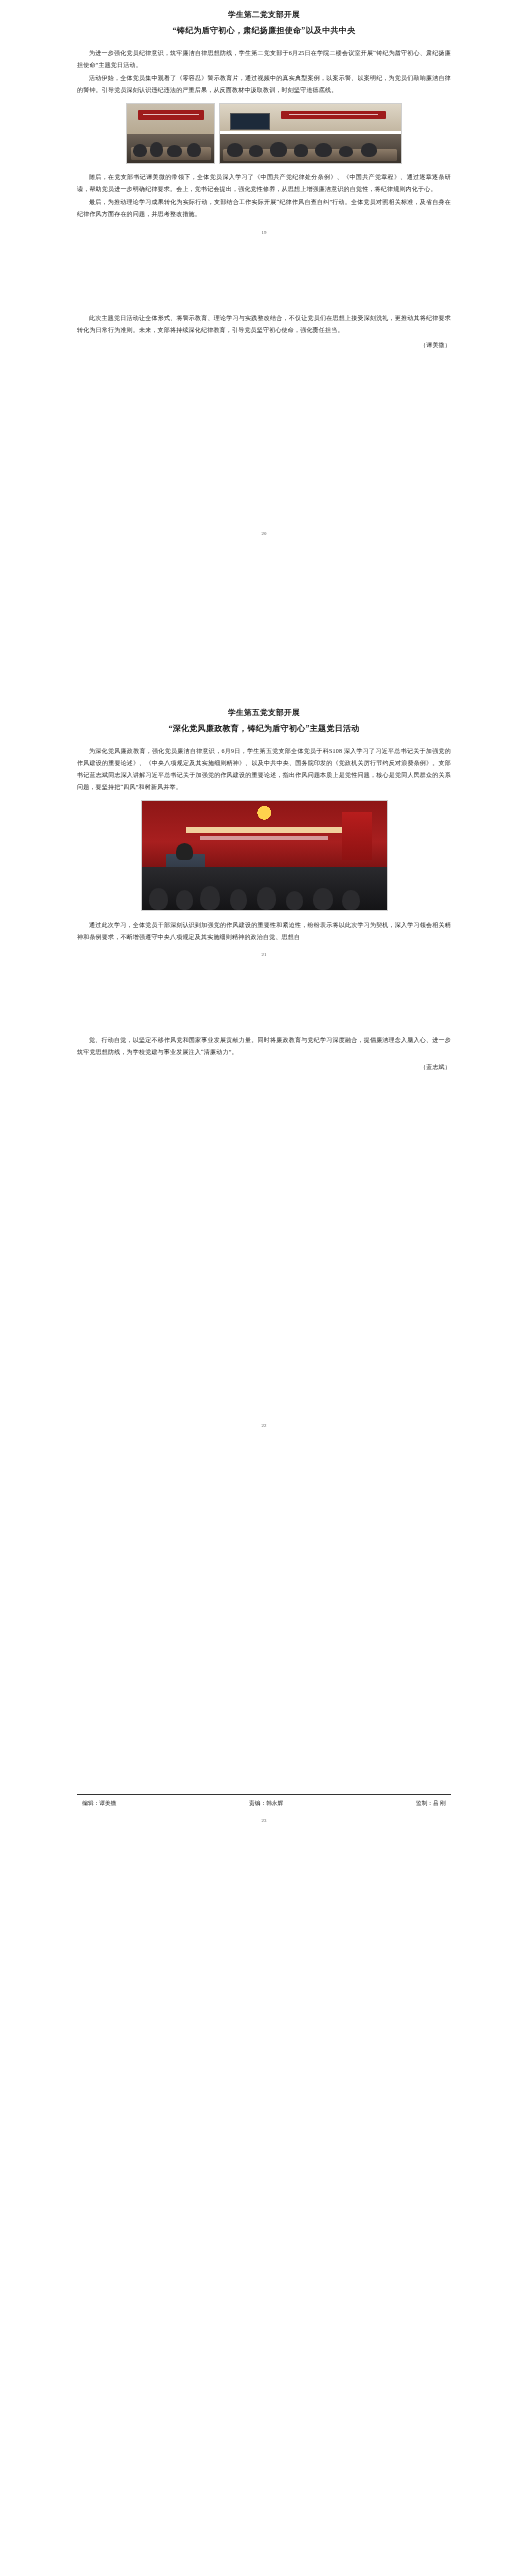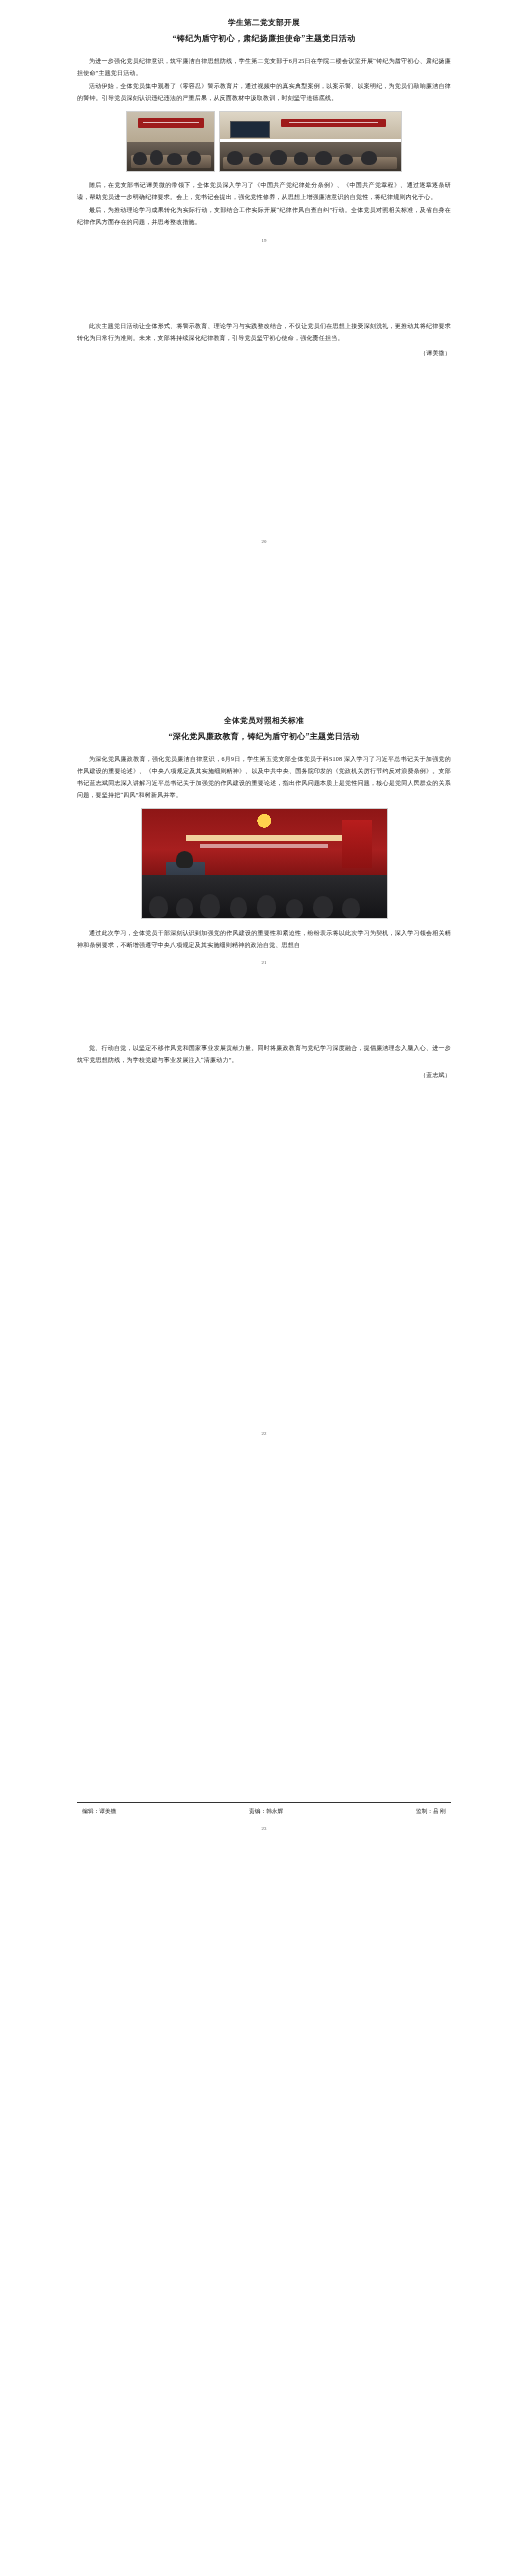--- a/index.html
+++ b/index.html
@@ -10,21 +10,21 @@
   }
   body {
     width: 528px;
     font-family: "Liberation Serif", "DejaVu Serif", serif;
     color: #1a1a1a;
   }
   .page {
     width: 528px;
     position: relative;
     background: #ffffff;
-    padding: 16px 77px;
+    padding: 8px 77px;
   }
   .block {
     position: relative;
   }
   .title-group {
     text-align: center;
     margin-bottom: 9.3px;
   }
   .title-line1 {
     font-size: 7.7px;
@@ -175,21 +175,21 @@
   .footer-cell { white-space: nowrap; }
 </style>
 </head>
 <body>
 
 <div class="page">
 
   <div class="block">
     <div class="title-group">
       <div class="title-line1">学生第二党支部开展</div>
-      <div class="title-line2">“铸纪为盾守初心，肃纪扬廉担使命”主题党日活动</div>
+      <div class="title-line2">“铸纪为盾守初心，肃纪扬廉担使命”以及中共中央</div>
     </div>
 
     <p class="para">为进一步强化党员纪律意识，筑牢廉洁自律思想防线，学生第二党支部于6月25日在学院二楼会议室开展“铸纪为盾守初心、肃纪扬廉担使命”主题党日活动。</p>
     <p class="para">活动伊始，全体党员集中观看了《零容忍》警示教育片，通过视频中的真实典型案例，以案示警、以案明纪，为党员们敲响廉洁自律的警钟。引导党员深刻认识违纪违法的严重后果，从反面教材中汲取教训，时刻坚守道德底线。</p>
 
     <div class="photo-row">
       <div class="photo ph-small">
         <div class="scene">
           <div class="wall"></div>
           <div class="banner"></div>
@@ -234,21 +234,21 @@
     <p class="para sign">（谭美微）</p>
 
     <div class="spacer-lg"></div>
     <div class="pagenum">20</div>
   </div>
 
   <div class="spacer-lg"></div>
 
   <div class="block">
     <div class="title-group">
-      <div class="title-line1">全体党员对照相关标准</div>
+      <div class="title-line1">学生第五党支部开展</div>
       <div class="title-line2">“深化党风廉政教育，铸纪为盾守初心”主题党日活动</div>
     </div>
 
     <p class="para">为深化党风廉政教育，强化党员廉洁自律意识，6月9日，学生第五党支部全体党员于科S108 深入学习了习近平总书记关于加强党的作风建设的重要论述》、《中央八项规定及其实施细则精神》、以及中共中央、国务院印发的《党政机关厉行节约反对浪费条例》。支部书记蓝志斌同志深入讲解习近平总书记关于加强党的作风建设的重要论述，指出作风问题本质上是党性问题，核心是党同人民群众的关系问题，要坚持把“四风”和树新风并举。</p>
 
     <div class="photo-row">
       <div class="photo ph-big">
         <div class="scene">
           <div class="redstage">
             <div class="emblem"></div>

